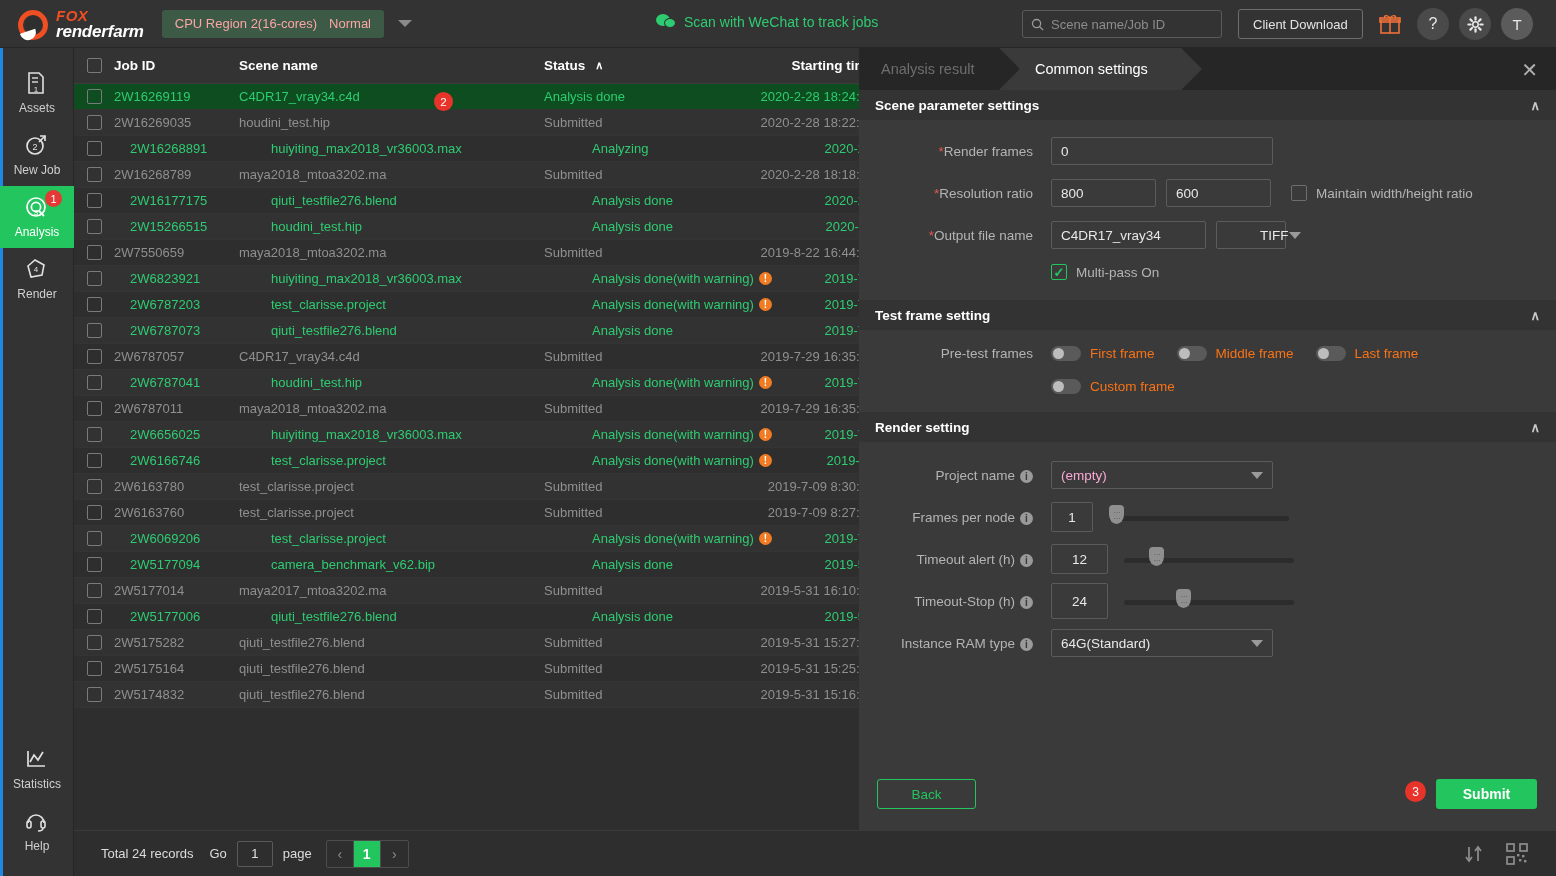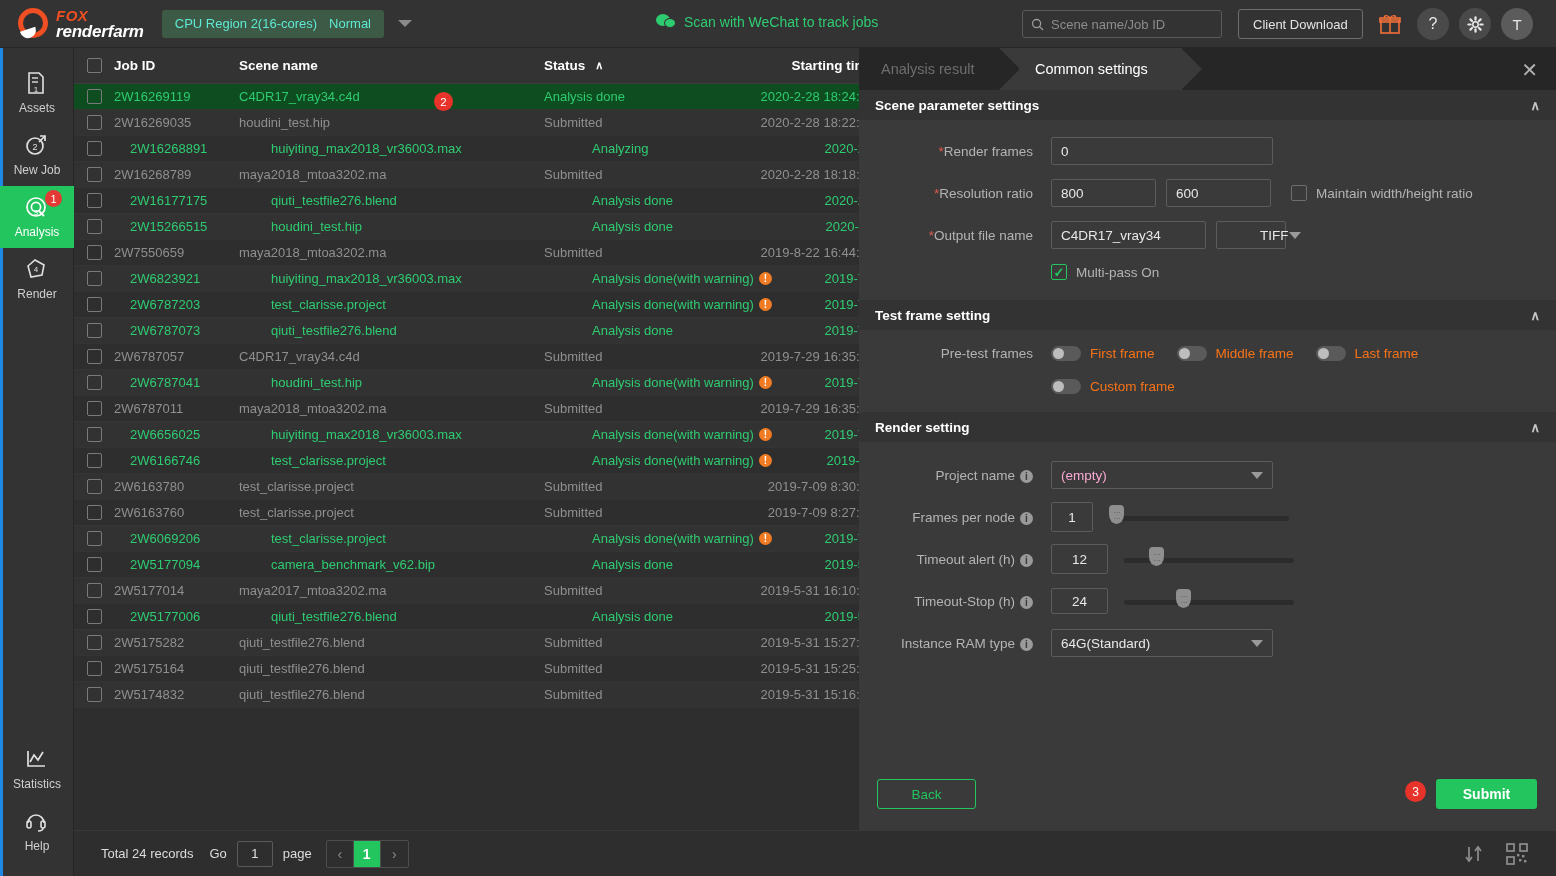--- a/index.html
+++ b/index.html
@@ -10,42 +10,42 @@
     overflow: hidden;
   }
   #app { position: relative; width: 1556px; height: 876px; background: #2e2e2e; }
 
   
   .topbar {
     position: absolute; left: 0; top: 0; width: 1556px; height: 48px;
     background: #333333; display: flex; align-items: center;
     border-bottom: 1px solid #262626;
   }
-  .logo-wrap { display: flex; align-items: flex-start; margin-left: 18px; }
+  .logo-wrap { display: flex; align-items: flex-end; margin-left: 18px; }
   .logo-mark { width: 30px; height: 30px; position: relative; }
   .logo-mark .ring {
     position: absolute; left: 0; top: 0; width: 30px; height: 30px;
     border-radius: 50%; border: 5px solid #f04e23;
   }
   .logo-mark .inner {
     position: absolute; left: 7px; top: 6px; width: 17px; height: 17px;
     border-radius: 50%; background: #2f2f2f;
   }
   .logo-mark .swoosh {
     position: absolute; left: 3px; bottom: 0px; width: 16px; height: 9px;
     border-radius: 0 0 16px 16px; background: #ffffff;
     transform: rotate(-18deg);
   }
   .logo-text { margin-left: 8px; line-height: 1; }
   .logo-fox { color: #f04e23; font-size: 15px; font-weight: bold; font-style: italic; letter-spacing: .5px;}
   .logo-rf { color: #ffffff; font-size: 17px; font-weight: bold; font-style: italic; letter-spacing: -.2px;}
 
   .region-chip {
     margin-left: 18px; height: 28px; padding: 0 13px; border-radius: 3px;
-    background: #3d5a46; color: #5eead4; font-size: 13px;
+    background: #3d5a46; color: #fca5a5; font-size: 13px;
     display: flex; align-items: center; gap: 12px;
   }
   .region-caret {
     margin-left: 14px; width: 0; height: 0;
     border-left: 7px solid transparent; border-right: 7px solid transparent;
     border-top: 7px solid #8a8a8a;
   }
   .wechat {
     position: absolute; left: 656px; top: 14px;
     display: flex; align-items: center; gap: 8px;
@@ -858,21 +858,21 @@
       <div class="slider" style="width:170px">
         <div class="track" style="width:170px"></div>
         <div class="pin" style="left:25px"></div>
       </div>
     </div>
 
     <div class="frow">
       <div class="flabel">
         <span>Timeout-Stop (h)</span><span class="help-ico">i</span>
       </div>
-      <input class="fin w42" style="height: 26px; width: 57px;" value="24">
+      <input class="fin w42" style="height: 36px; width: 57px;" value="24">
       <div class="slider" style="width:170px">
         <div class="track" style="width:170px"></div>
         <div class="pin" style="left:52px"></div>
       </div>
     </div>
 
     <div class="frow">
       <div class="flabel">
         <span>Instance RAM type</span><span class="help-ico">i</span>
       </div>

